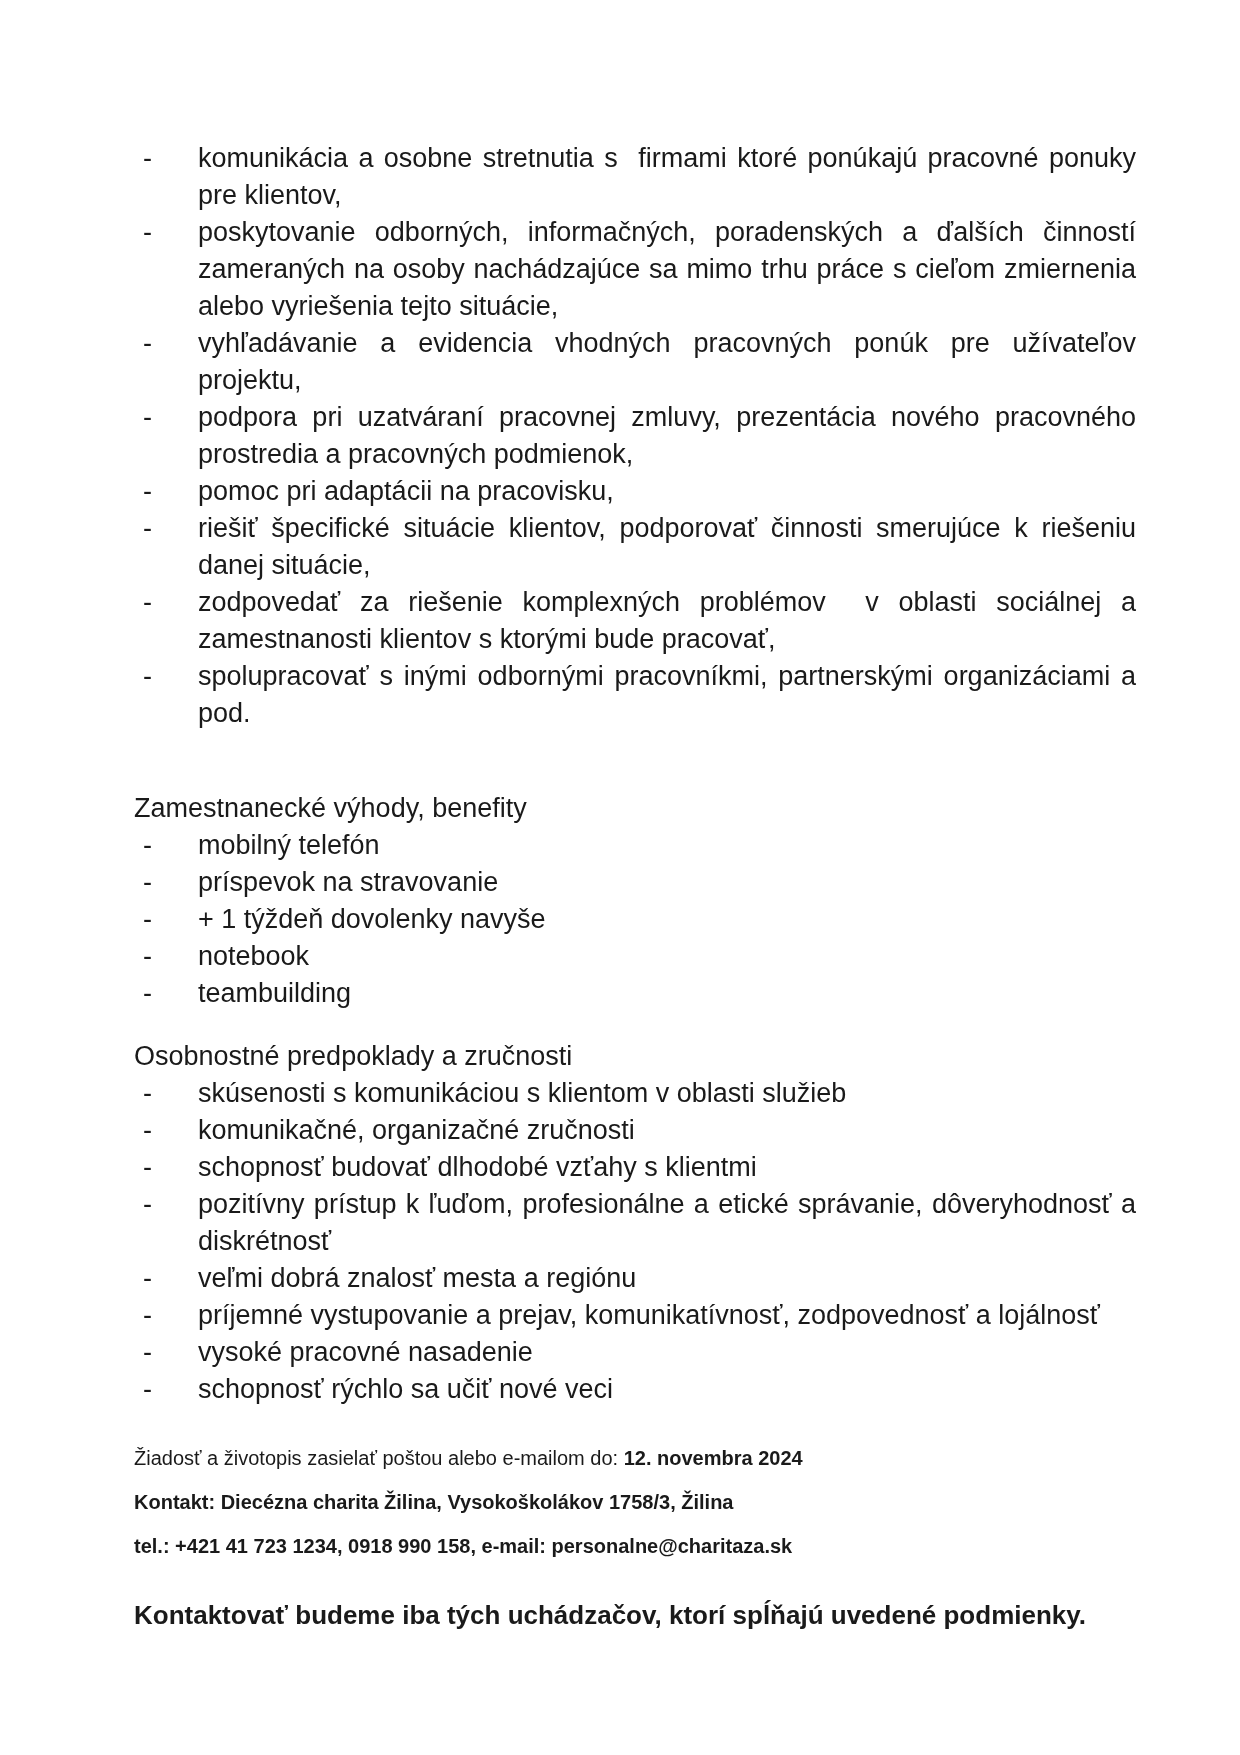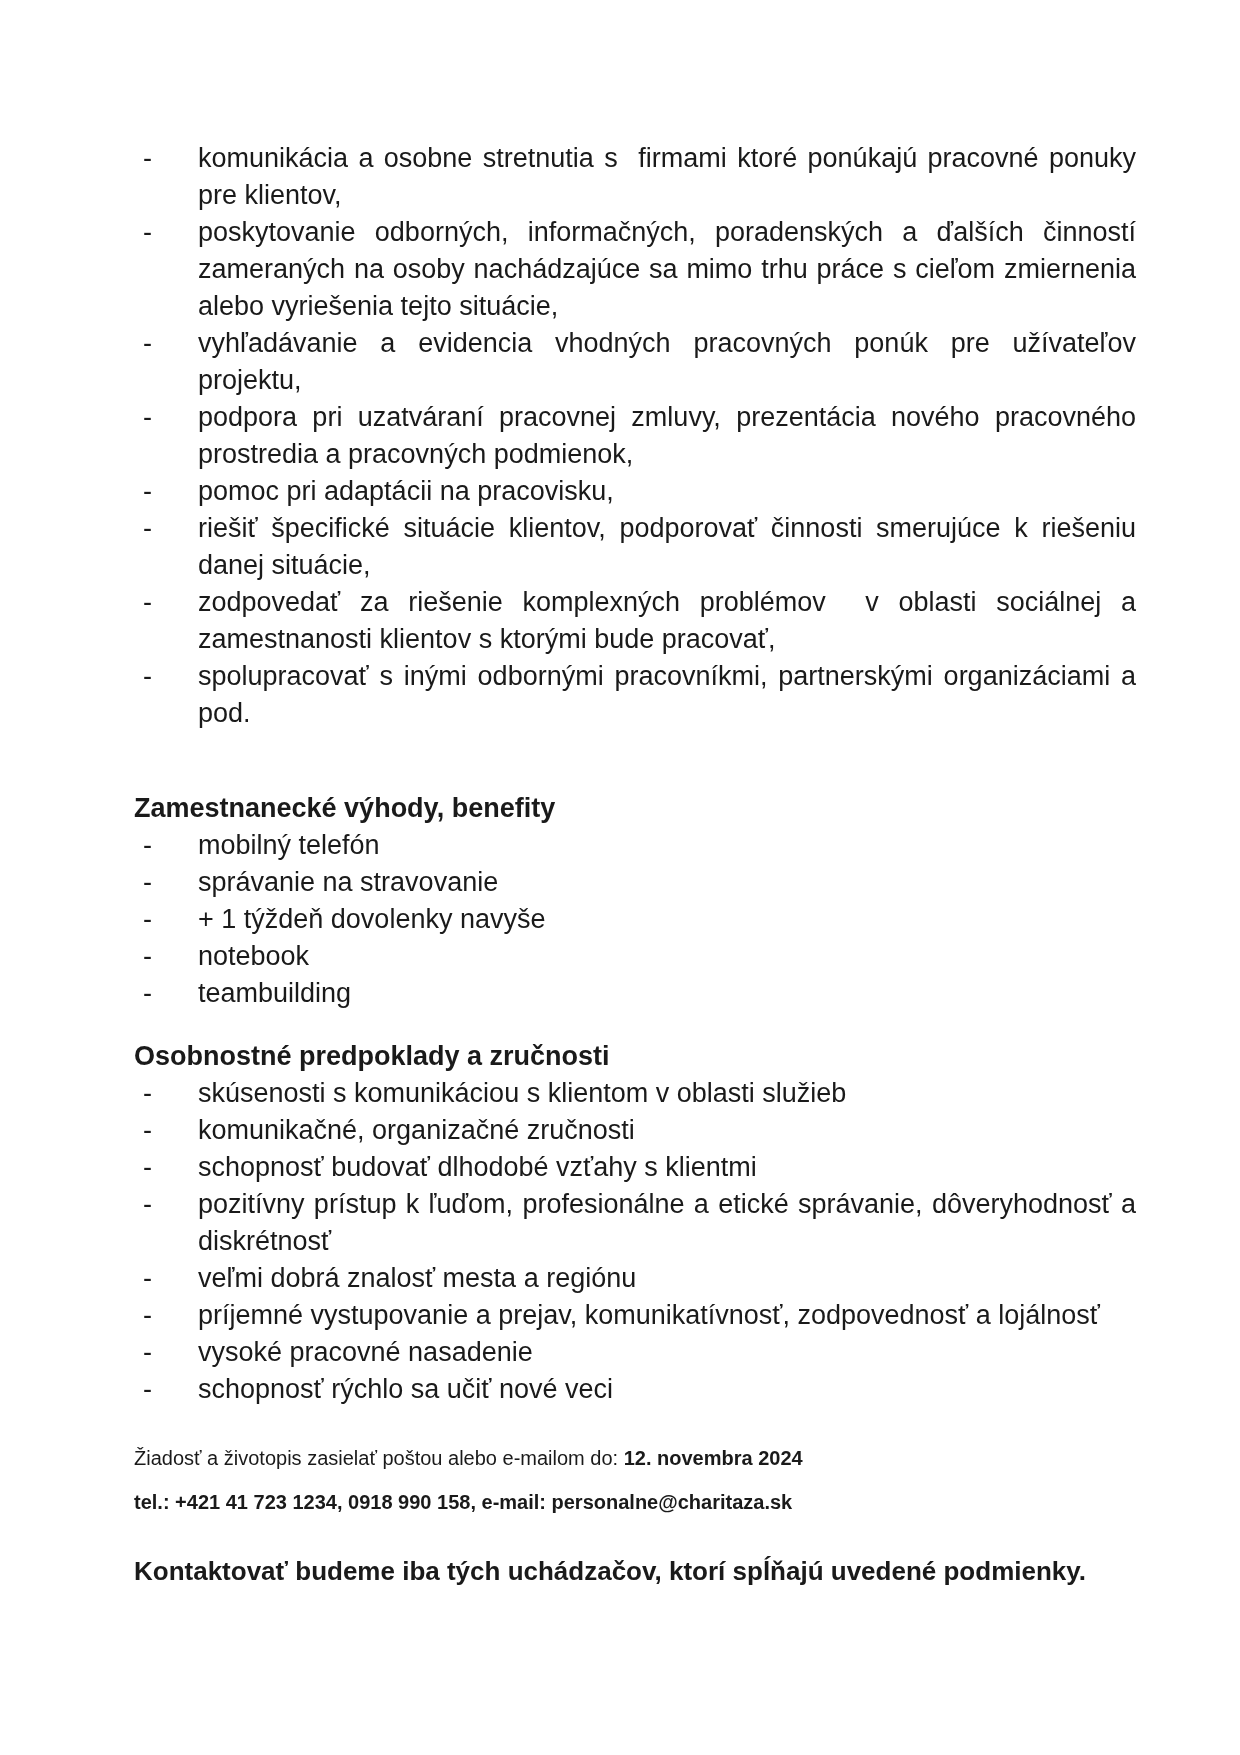--- a/index.html
+++ b/index.html
@@ -30,21 +30,21 @@
   .tx {
     width: 938px;
     flex: 0 0 938px;
     text-align: justify;
     white-space: pre-wrap;
     margin-left: 40px;
   }
   h2.shead {
     font-size: 27px;
     line-height: 37px;
-    font-weight: 700;
+    font-weight: 400;
   }
   h2.benefits-head { margin-top: 58px; }
   h2.requirements-head { margin-top: 26px; }
   p.apline {
     font-size: 20px;
     line-height: 44px;
     white-space: pre-wrap;
   }
   p.apline.first { margin-top: 28px; }
   p.apline .bold, p.apline.bold { font-weight: 700; }
@@ -100,21 +100,21 @@
 
   <h2 class="shead benefits-head">Zamestnanecké výhody, benefity</h2>
 
   <ul class="blist">
     <li class="bi">
       <span class="mk">-</span>
       <span class="tx">mobilný telefón</span>
     </li>
     <li class="bi">
       <span class="mk">-</span>
-      <span class="tx">správanie na stravovanie</span>
+      <span class="tx">príspevok na stravovanie</span>
     </li>
     <li class="bi">
       <span class="mk">-</span>
       <span class="tx">+ 1 týždeň dovolenky navyše</span>
     </li>
     <li class="bi">
       <span class="mk">-</span>
       <span class="tx">notebook</span>
     </li>
     <li class="bi">
@@ -155,18 +155,19 @@
       <span class="tx">vysoké pracovné nasadenie</span>
     </li>
     <li class="bi">
       <span class="mk">-</span>
       <span class="tx">schopnosť rýchlo sa učiť nové veci</span>
     </li>
   </ul>
 
   <p class="apline first"><span>Žiadosť a životopis zasielať poštou alebo e-mailom do: </span><span class="bold">12. novembra 2024</span></p>
 
+  <p class="apline bold">Kontakt: Diecézna charita Žilina, Vysokoškolákov 1758/3, Žilina</p>
 
   <p class="apline bold">tel.: +421 41 723 1234, 0918 990 158, e-mail: personalne@charitaza.sk</p>
 
   <p class="closing">Kontaktovať budeme iba tých uchádzačov, ktorí spĺňajú uvedené podmienky.</p>
 
 </div>
 
 </body></html>

